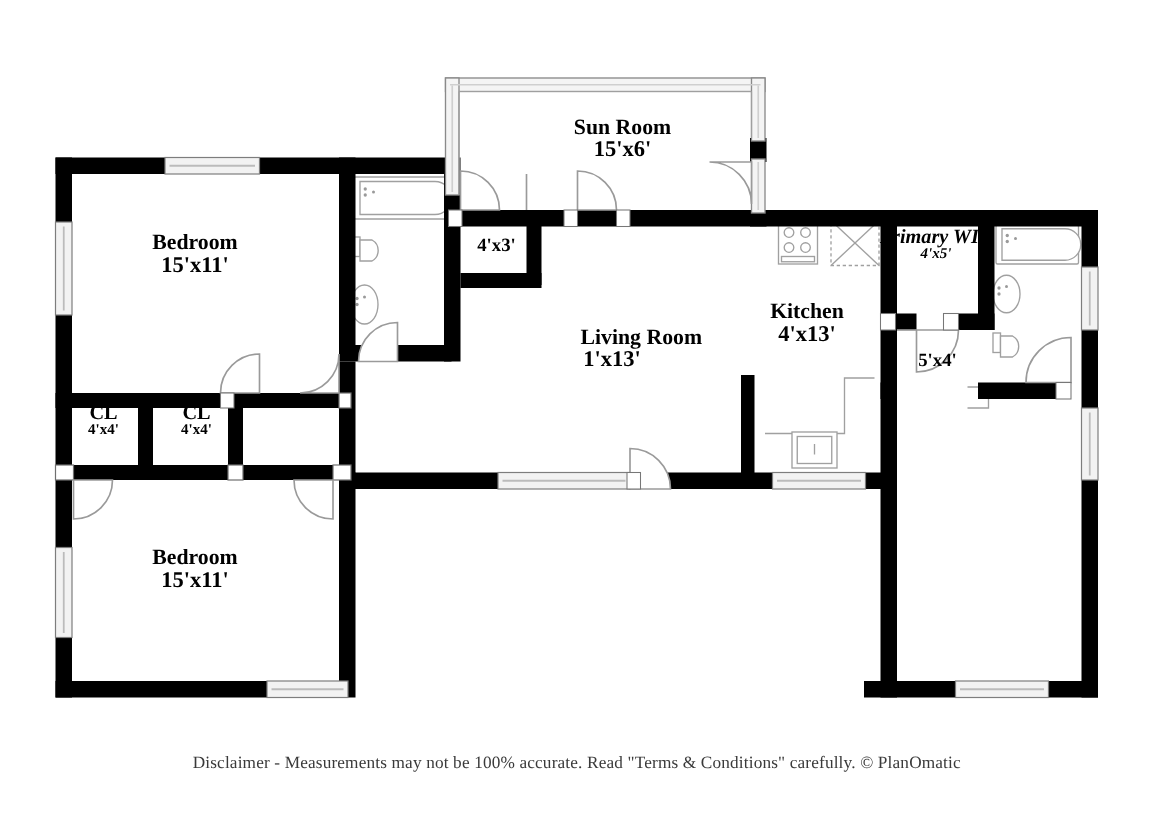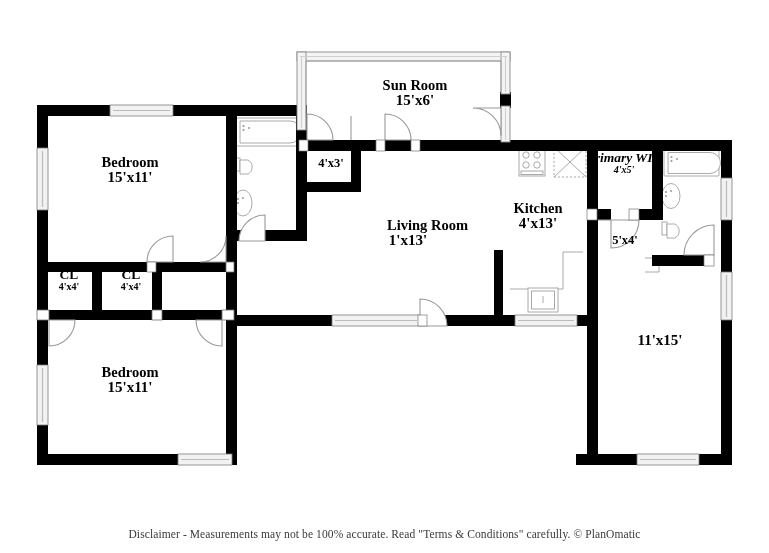--- a/index.html
+++ b/index.html
@@ -13,21 +13,21 @@
             letter-spacing:0px;}
   .rm-name{display:block;}
   .rm-dim{display:block;}
   .sz-lg .rm-name{font-size:14.5px;}
   .sz-lg .rm-dim{font-size:15px;}
   .sz-md .rm-name{font-size:13.5px;}
   .sz-md .rm-dim{font-size:10px;}
   .dim-only{font-size:12.5px;font-weight:bold;}
   #disclaimer{position:absolute;left:0;top:503px;width:769px;text-align:center;
               font-family:"Liberation Serif","DejaVu Serif",serif;
-              font-size:11.5px;color:#3a3a3a;letter-spacing:.1px;margin-top:25px;}
+              font-size:11.5px;color:#3a3a3a;letter-spacing:.1px;}
 </style>
 </head>
 <body>
 
 <div id="plan-root">
 
   <svg id="floorplan" viewBox="0 0 769 553">
     <defs>
       <g id="doorswing"></g>
     </defs>
@@ -300,21 +300,20 @@
     <span class="rm-name">Kitchen</span>
     <span class="rm-dim">4'x13'</span>
   </div>
 
   <div class="rm-label sz-md" style="left:582px;top:151px;width:84px;font-style:italic;">
     <span class="rm-name" style="white-space:normal;line-height:1.0;">Primary WIC</span>
     <span class="rm-dim">4'x5'</span>
   </div>
 
   <div class="rm-label sz-lg" style="left:598px;top:333px;width:124px;">
-    <span class="rm-dim">11'x15'</span>
   </div>
 
   <div class="rm-label dim-only" style="left:304px;top:157px;width:54px;">4'x3'</div>
 
   <div class="rm-label dim-only" style="left:598px;top:234px;width:54px;text-align:center;">5'x4'</div>
 
   <div id="disclaimer">Disclaimer - Measurements may not be 100% accurate. Read "Terms &amp; Conditions" carefully. © PlanOmatic</div>
 
 </div>
 

